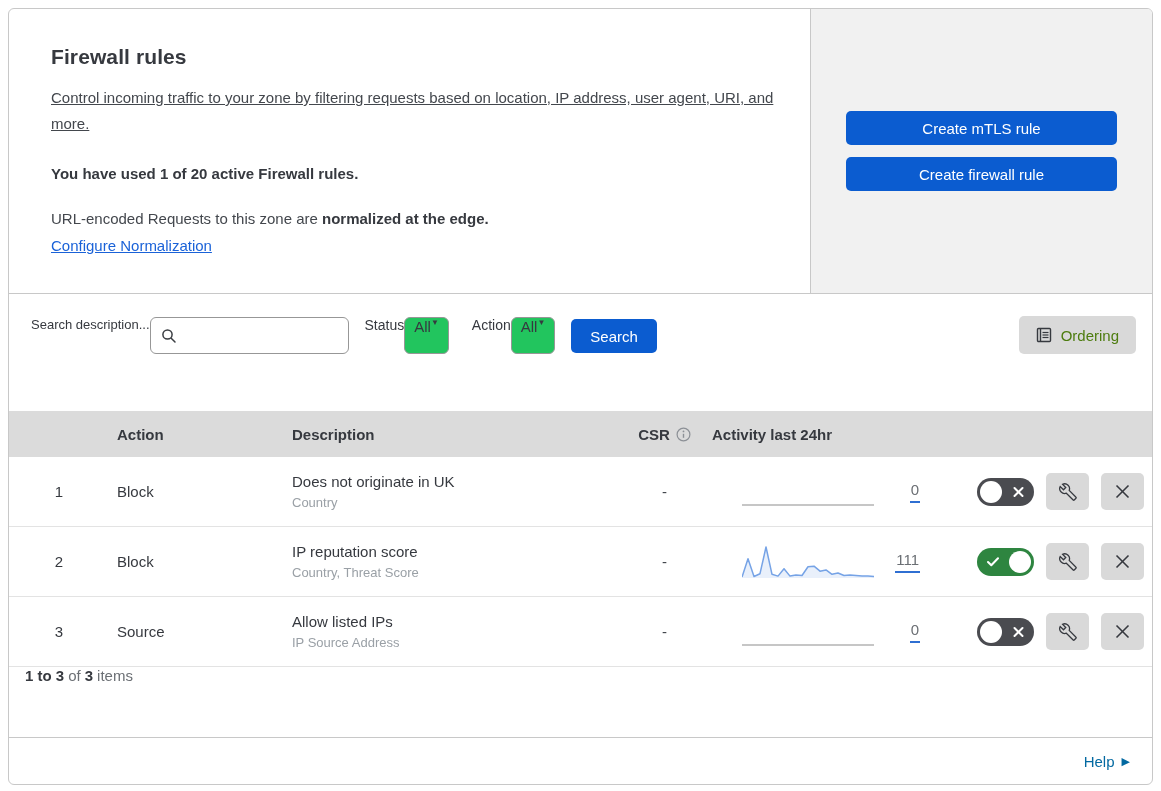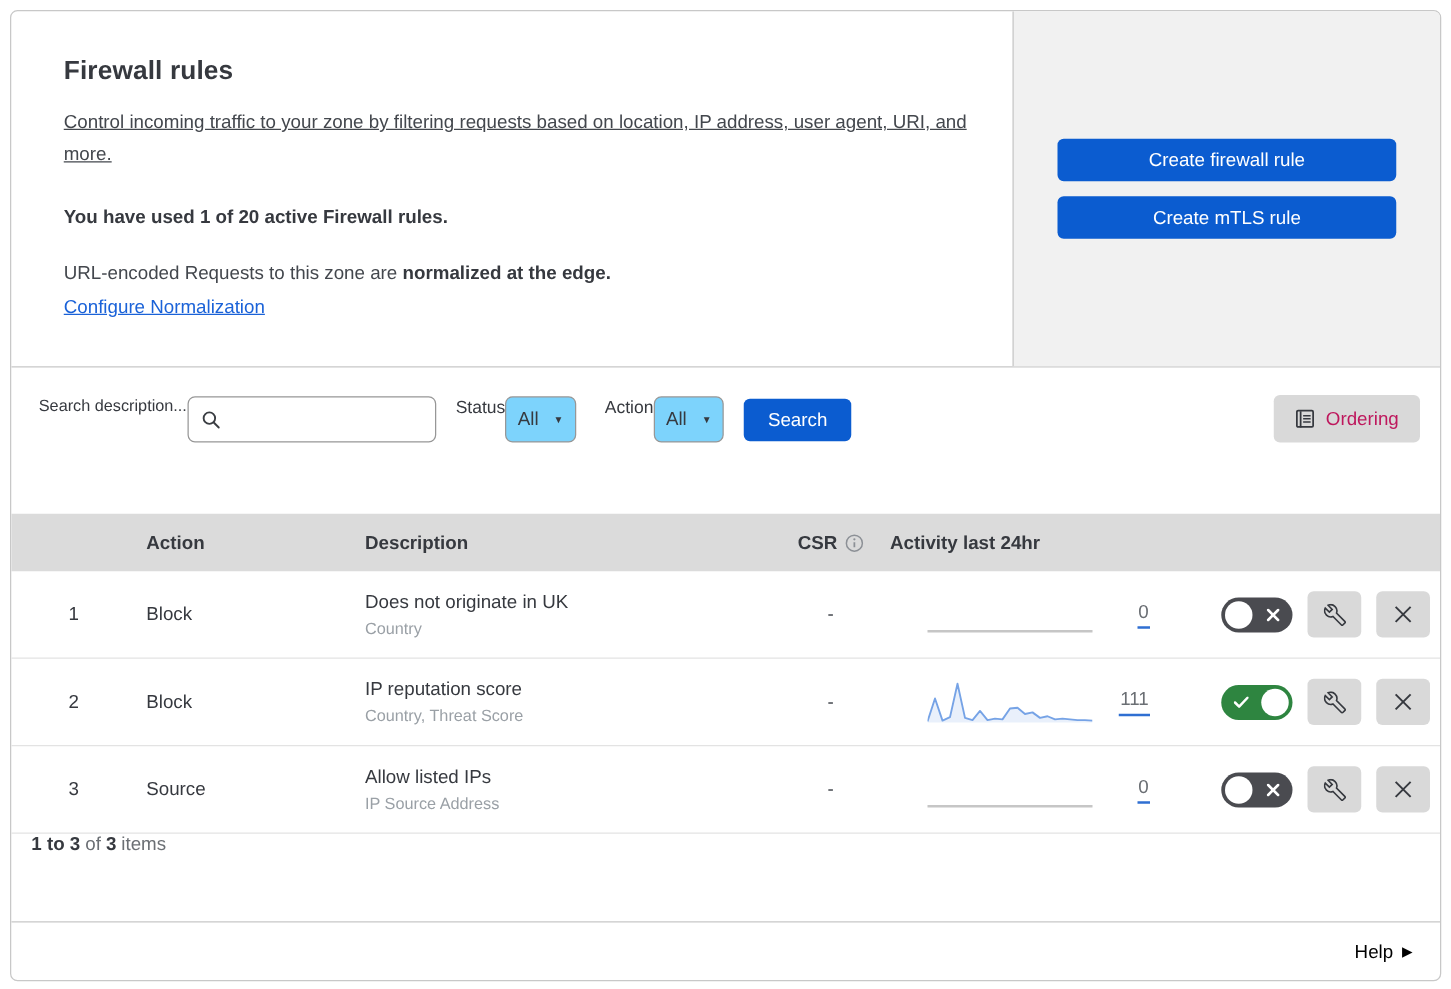--- a/index.html
+++ b/index.html
@@ -19,26 +19,26 @@
   .blue-btn { width: 271px; height: 34px; background: #0b5cd0; color: #fff; font-size: 15px; font-family: inherit; border: none; border-radius: 5px; cursor: pointer; display: flex; align-items: center; justify-content: center; }
 
   
   .filter-section { height: 117px; padding: 22px 16px 0 22px; }
   .filter-bar { display: flex; align-items: flex-end; }
   .fgroup { display: flex; }
   .flabel { font-size: 13px; margin-bottom: 9px; color: #36393f; }
   .flabel.md { font-size: 14px; }
   .search-box { width: 199px; height: 37px; border: 1px solid #979797; border-radius: 6px; display: flex; align-items: center; padding: 0 8px 0 10px; background: #fff; }
   .search-box input { border: none; outline: none; width: 150px; font-size: 14px; font-family: inherit; margin-left: 8px; background: transparent; }
-  .dropdown { height: 37px; border: 1px solid #979797; border-radius: 6px; background: #7dd3fc; display: flex; align-items: center; padding: 0 9px; font-size: 15px; cursor: pointer; gap: 12px; }
+  .dropdown { height: 37px; border: 1px solid #979797; border-radius: 6px; background: #22c55e; display: flex; align-items: flex-start; padding: 0 9px; font-size: 15px; cursor: pointer; gap: 0; }
   .caret { font-size: 8px; color: #36393f; }
   .gap16 { width: 16px; } .gap23 { width: 23px; }
   .search-btn { height: 34px; padding: 0 19px; margin-left: 16px; margin-bottom: 1px; background: #0b5cd0; color: #fff; font-size: 15px; font-family: inherit; border: none; border-radius: 5px; cursor: pointer; }
   .spacer { flex: 1; }
-  .ordering-btn { height: 38px; padding: 0 17px; background: #d9d9d9; border: none; border-radius: 5px; font-size: 15px; font-family: inherit; color: #be185d; display: flex; align-items: center; gap: 9px; cursor: pointer; }
+  .ordering-btn { height: 38px; padding: 0 17px; background: #d9d9d9; border: none; border-radius: 5px; font-size: 15px; font-family: inherit; color: #4d7c0f; display: flex; align-items: center; gap: 9px; cursor: pointer; }
 
   
   .grid-cols { display: grid; grid-template-columns: 100px 173px 1fr 95px 210px 230px; align-items: center; }
   .thead { height: 46px; background: #dbdbdb; font-size: 15px; font-weight: 700; }
   .th-action { padding-left: 8px; }
   .th-desc { padding-left: 10px; }
   .th-csr { display: flex; align-items: center; justify-content: center; gap: 6px; }
   .th-activity { padding-left: 0; }
   .trow { height: 70px; border-bottom: 1px solid #e3e3e3; font-size: 15px; }
   .cell-num { text-align: center; }
@@ -61,39 +61,39 @@
   .toggle .glyph { position: absolute; top: 50%; transform: translateY(-50%); display: none; line-height: 0; }
   .toggle.off .glyph.cross { display: block; right: 10px; }
   .toggle.on  .glyph.check { display: block; left: 10px; }
   .icon-btn { width: 43px; height: 37px; background: #d9d9d9; border: none; border-radius: 5px; display: flex; align-items: center; justify-content: center; cursor: pointer; }
 
   
   .items-footer { height: 71px; border-bottom: 1px solid #c8c8c8; display: flex; align-items: flex-start; padding: 0 0 16px 16px; font-size: 15px; color: #6b6f74; }
   .items-footer b { color: #36393f; }
   .items-footer span { margin-right: 4px; }
   .help-row { height: 46px; display: flex; align-items: center; justify-content: flex-end; padding-right: 22px; }
-  .help-link { color: #000000; font-size: 15px; display: flex; align-items: center; gap: 7px; cursor: pointer; }
+  .help-link { color: #0369a1; font-size: 15px; display: flex; align-items: center; gap: 7px; cursor: pointer; }
   .help-arrow { font-size: 11px; }
 </style>
 </head>
 <body>
 
 <div class="card">
 
   <div class="top-section">
     <div class="top-left">
       <div class="page-title">Firewall rules</div>
       <p class="page-desc">Control incoming traffic to your zone by filtering requests based on location, IP address, user agent, URI, and more.</p>
       <p class="usage-line">You have used 1 of 20 active Firewall rules.</p>
       <p class="norm-line"><span>URL-encoded Requests to this zone are </span><b>normalized at the edge.</b></p>
       <a class="norm-link">Configure Normalization</a>
     </div>
     <div class="top-right">
+      <button class="blue-btn">Create mTLS rule</button>
       <button class="blue-btn">Create firewall rule</button>
-      <button class="blue-btn">Create mTLS rule</button>
     </div>
   </div>
 
   <div class="filter-section">
     <div class="filter-bar">
       <div class="fgroup">
         <span class="flabel">Search description...</span>
         <div class="search-box">
           <span style="line-height:0">
             <svg width="16" height="16" viewBox="0 0 16 16">

